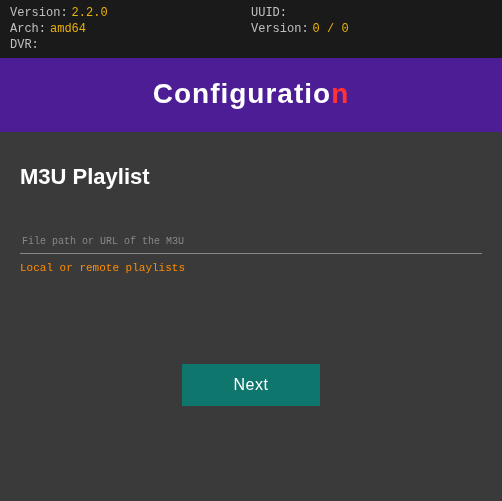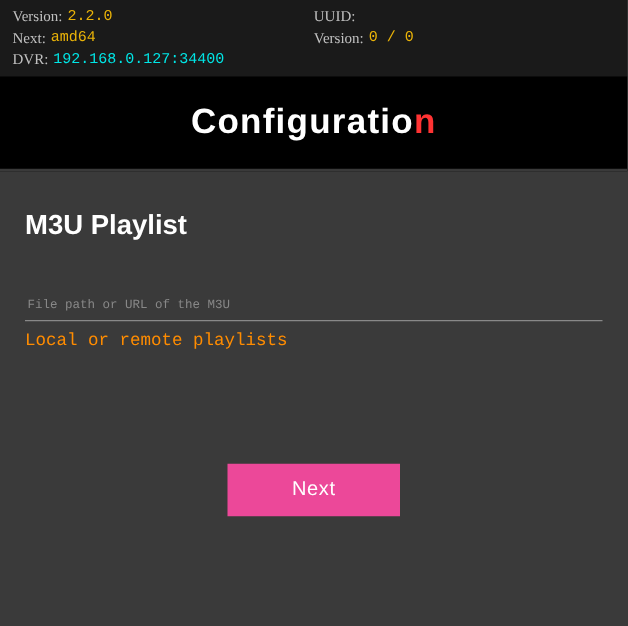--- a/index.html
+++ b/index.html
@@ -29,33 +29,32 @@
       font-size: 12px;
     }
 
     .header-item {
       display: flex;
       gap: 4px;
     }
 
     .header-label {
       color: #c0c0c0;
-      font-family: Liberation Serif, serif;
     }
 
     .header-value {
       color: #eab308;
     }
 
     .header-value.cyan {
       color: #00e5e5;
     }
 
     #title-section {
-      background-color: #000000;
+      background-color: #4c1d95;
       text-align: center;
       padding: 20px 10px 22px 10px;
       border-bottom: 2px solid #3a3a3a;
     }
 
     #page-title {
       font-size: 28px;
       font-weight: bold;
       color: #ffffff;
       letter-spacing: 1px;
@@ -95,33 +94,33 @@
       padding: 6px 2px;
       caret-color: #ffffff;
     }
 
     #m3u-input::placeholder {
       color: #888888;
     }
 
     #hint-text {
       color: #ff8c00;
-      font-size: 14px;
+      font-size: 11px;
       font-family: 'Courier New', Courier, monospace;
       margin-bottom: 4px;
     }
 
     #next-button-container {
       display: flex;
       justify-content: center;
       margin-top: 90px;
     }
 
     #next-button {
-      background-color: #ec4899;
+      background-color: #0f766e;
       color: #ffffff;
       border: none;
       padding: 12px 52px;
       font-size: 16px;
       font-family: Arial, sans-serif;
       cursor: pointer;
       font-weight: normal;
       letter-spacing: 0.5px;
     }
   </style>
@@ -131,30 +130,29 @@
 <div id="header-bar">
   <div class="header-grid">
     <div class="header-item">
       <span class="header-label">Version:</span>
       <span class="header-value">2.2.0</span>
     </div>
     <div class="header-item">
       <span class="header-label">UUID:</span>
     </div>
     <div class="header-item">
-      <span class="header-label">Next:</span>
+      <span class="header-label">Arch:</span>
       <span class="header-value">amd64</span>
     </div>
     <div class="header-item">
       <span class="header-label">Version:</span>
       <span class="header-value">0 / 0</span>
     </div>
     <div class="header-item">
       <span class="header-label">DVR:</span>
-      <span class="header-value cyan">192.168.0.127:34400</span>
     </div>
   </div>
 </div>
 
 <div id="title-section">
   <h1 id="page-title">
     Configuratio<span class="red-letter">n</span>
   </h1>
 </div>
 

